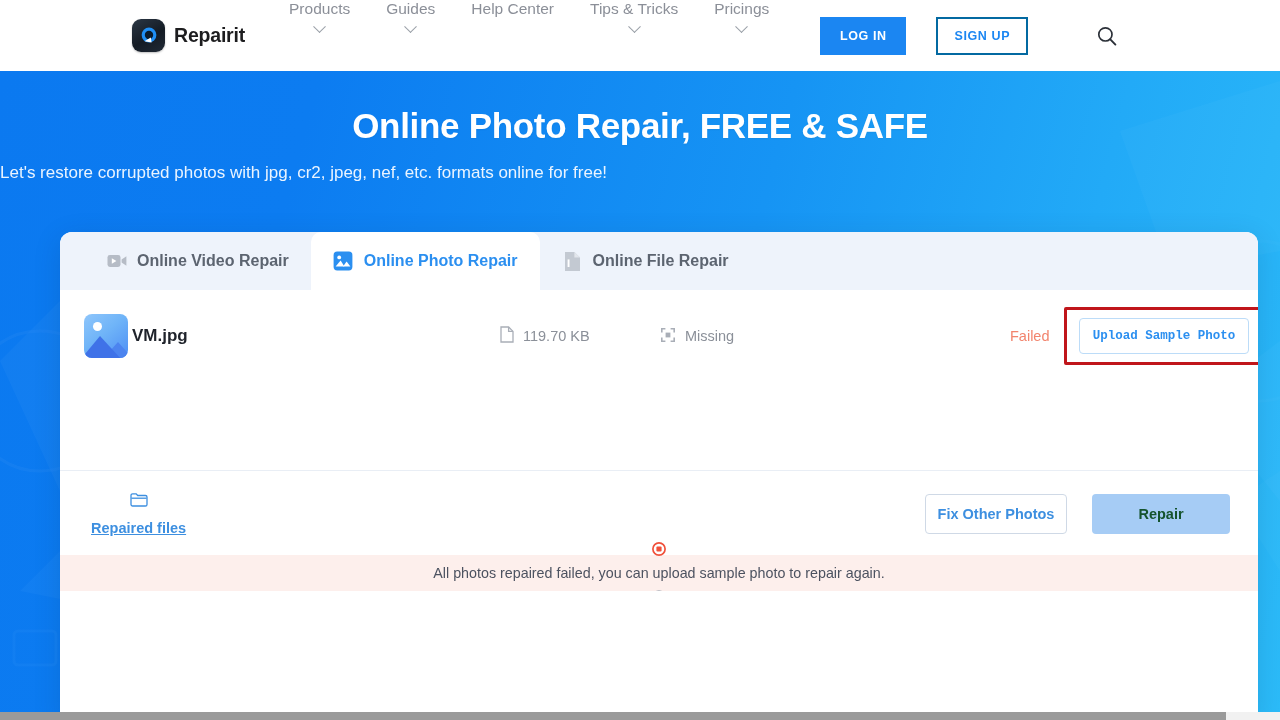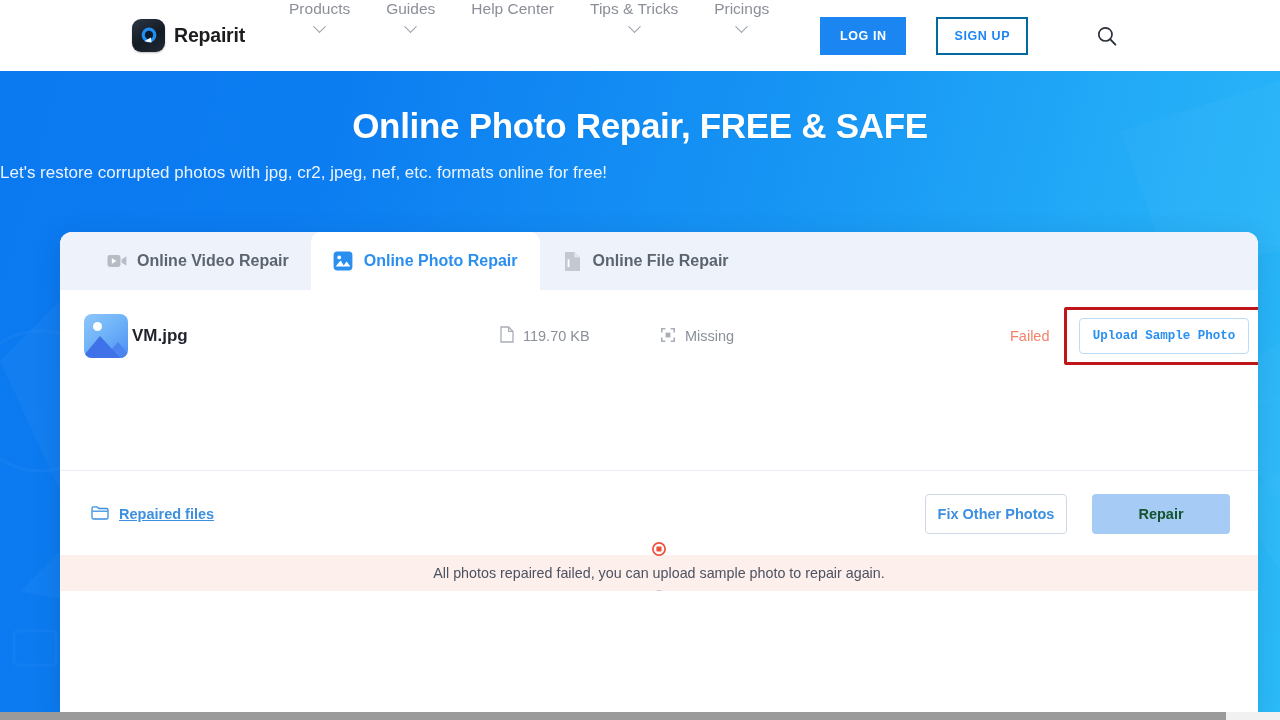--- a/index.html
+++ b/index.html
@@ -242,20 +242,21 @@
     display: flex; align-items: center;
   }
   .repaired-files {
     display: flex; align-items: center; gap: 10px;
     margin-left: 31px;
     color: #3d8fe0;
     font-size: 14.5px; font-weight: bold;
     text-decoration: underline;
     cursor: pointer;
     white-space: nowrap;
+    flex-direction: column;
   }
   .footer-btns {
     position: absolute; right: 28px;
     display: flex; align-items: center; gap: 25px;
   }
   .btn-fix-other {
     width: 142px; height: 40px;
     background: #fff;
     border: 1px solid #cfd9e6;
     border-radius: 4px;

